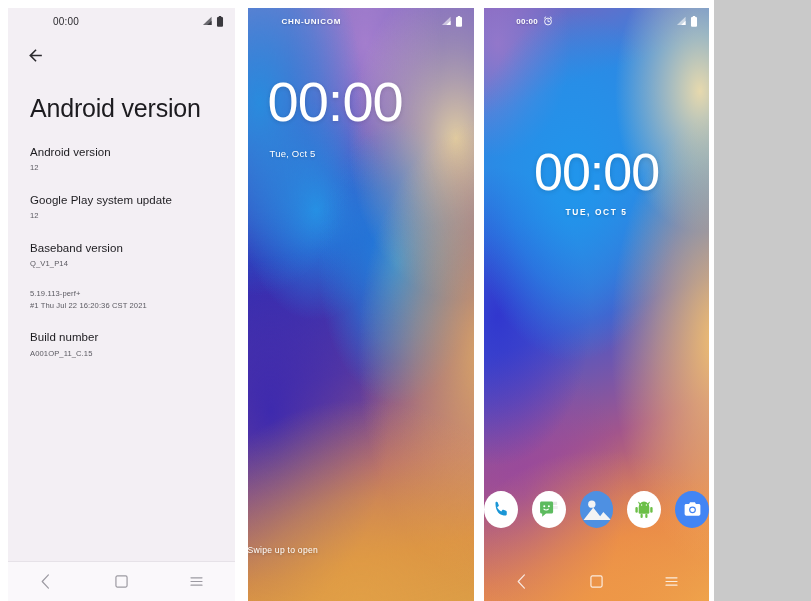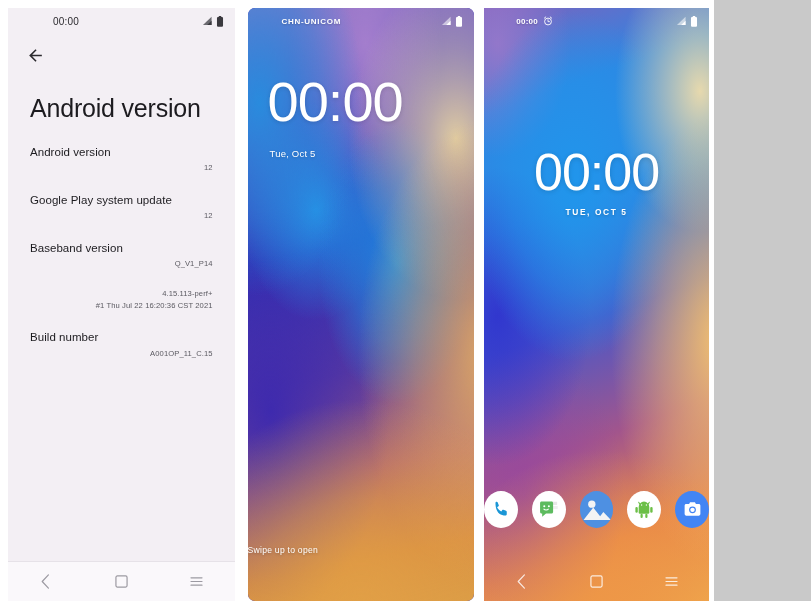--- a/index.html
+++ b/index.html
@@ -104,21 +104,20 @@
     color: #1c1b1f;
     line-height: 1.35;
     letter-spacing: 0.05px;
   }
   .setting-value {
     font-size: 7.6px;
     color: #5a5960;
     line-height: 1.5;
     margin-top: 2px;
     letter-spacing: 0.1px;
-    text-align: right;
   }
 
   .nav-bar {
     height: 40px;
     flex: 0 0 auto;
     display: flex;
     align-items: center;
     justify-content: space-around;
     background: #faf8fb;
     border-top: 1px solid #e6e2e8;
@@ -134,21 +133,20 @@
     cursor: pointer;
   }
   .nav-ic { display: block; }
 
   
   .lock-body {
     position: absolute;
     inset: 0;
     overflow: hidden;
     background: #2a25b5;
-    border-radius: 7px;
   }
   .lock-wall { position: absolute; inset: 0; }
   .lock-wall::before,
   .lock-wall::after,
   .lock-wall .b1, .lock-wall .b2, .lock-wall .b3, .lock-wall .b4 {
     content: "";
     position: absolute;
     display: block;
   }
   .lock-wall {
@@ -330,21 +328,21 @@
             <div class="setting-title">Google Play system update</div>
             <div class="setting-value">12</div>
           </div>
 
           <div class="setting-item">
             <div class="setting-title">Baseband version</div>
             <div class="setting-value">Q_V1_P14</div>
           </div>
 
           <div class="setting-item">
-            <div class="setting-value" style="white-space:pre-line">4.15.113-perf+
+            <div class="setting-value" style="white-space:pre-line">5.19.113-perf+
 #1 Thu Jul 22 16:20:36 CST 2021</div>
           </div>
 
           <div class="setting-item">
             <div class="setting-title">Build number</div>
             <div class="setting-value">A001OP_11_C.15</div>
           </div>
 
         </div>
 

